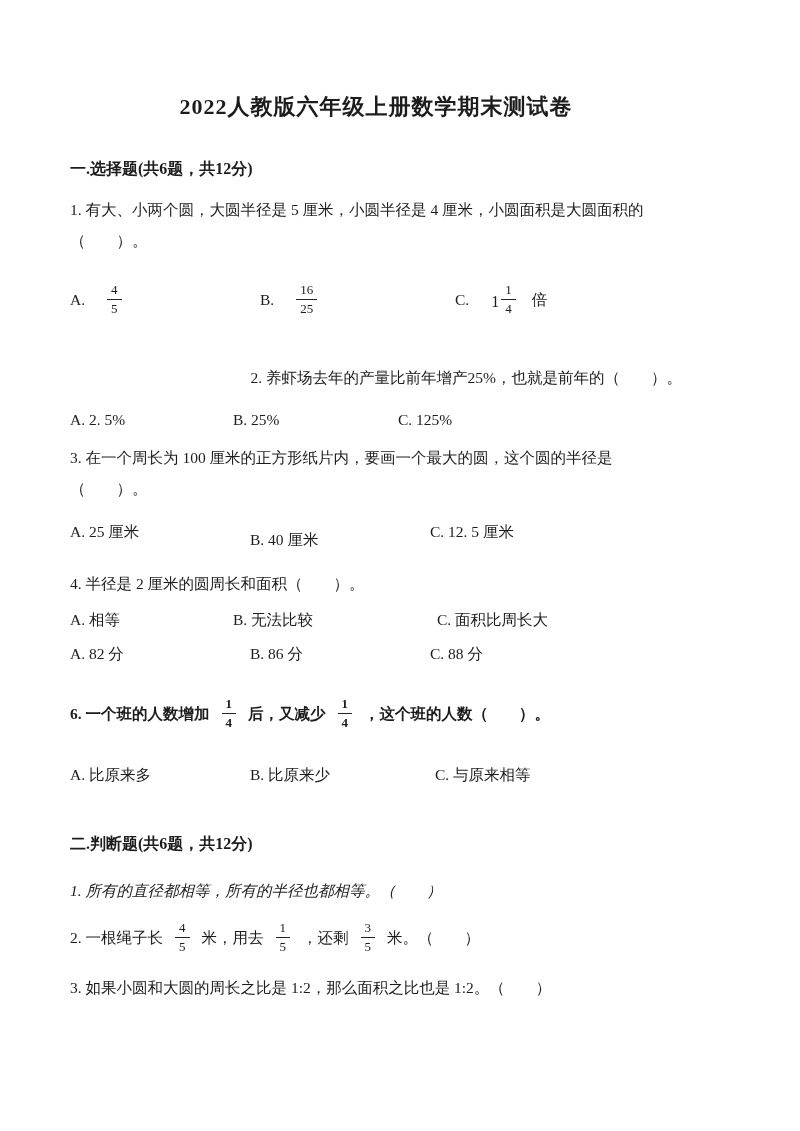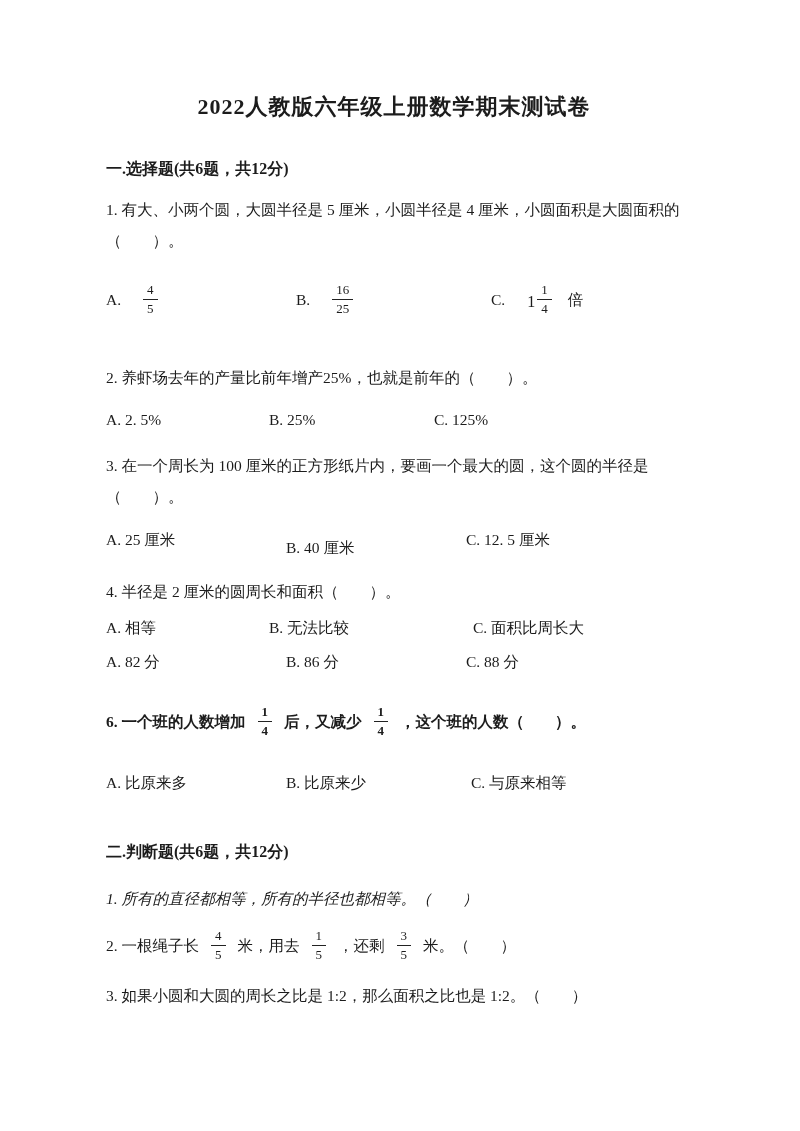--- a/index.html
+++ b/index.html
@@ -11,43 +11,43 @@
     width: 800px;
     height: 1131px;
     overflow: hidden;
     font-family: "Liberation Serif", "DejaVu Serif", serif;
     color: #1c1c1c;
   }
   .page {
     box-sizing: border-box;
     width: 800px;
     height: 1131px;
-    padding: 92px 118px 0 106px;
+    padding: 92px 118px 0 70px;
   }
   .title {
     font-size: 22px;
     font-weight: bold;
     text-align: center;
     letter-spacing: 1px;
     margin: 0 0 0 0;
     line-height: 30px;
   }
   .sec-heading {
     font-size: 16px;
     font-weight: bold;
     margin-top: 36px;
     line-height: 22px;
   }
   .q-text {
     font-size: 15.5px;
     line-height: 31px;
   }
   .q1-text { margin-top: 14px; }
-  .q2-text { margin-top: 42px; }
-  .q3-text { margin-top: 18px; }
+  .q2-text { margin-top: 42px; text-align: right; }
+  .q3-text { margin-top: 10px; }
   .q4-text { margin-top: 16px; }
   .q5-text { margin-top: 24px; }
   .q6-text { margin-top: 26px; line-height: 44px; font-weight: bold; }
   .j-text  { font-size: 15.5px; line-height: 31px; }
   .j1 { margin-top: 20px; font-style: italic; }
   .j2 { margin-top: 10px; line-height: 44px; }
   .j3 { margin-top: 12px; }
   .sec2 { margin-top: 46px; }
 
   .opts {

